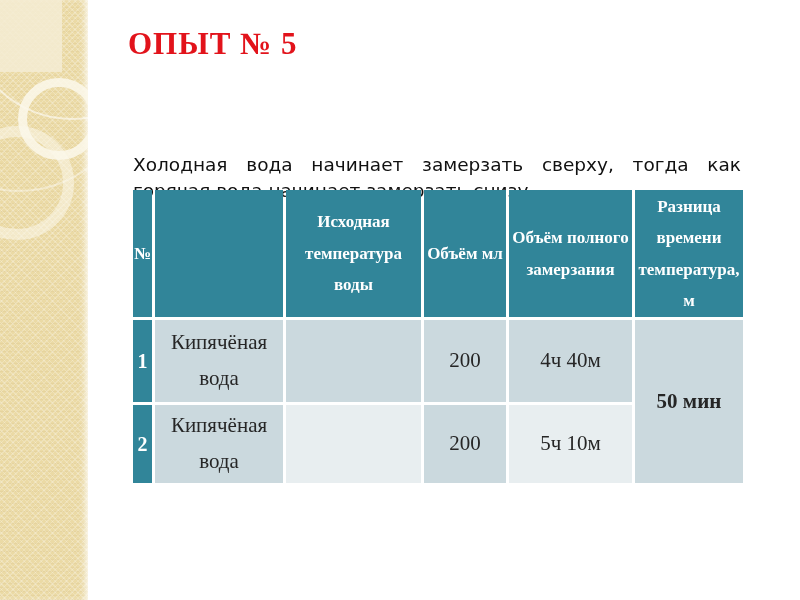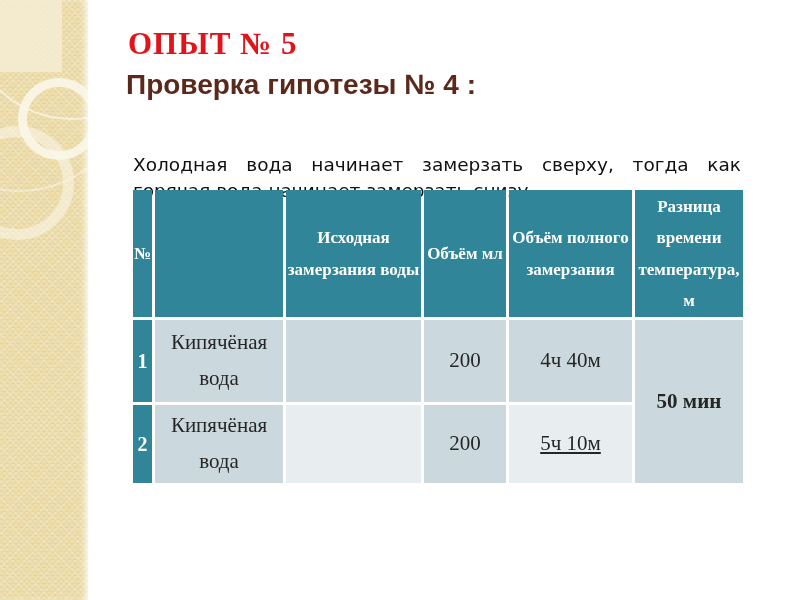--- a/index.html
+++ b/index.html
@@ -70,58 +70,57 @@
     background:var(--accent-teal);color:#fff;
     font-family:"Liberation Serif",serif;font-weight:bold;font-size:20px;
   }
   table.exp tbody td{
     font-family:"Liberation Serif",serif;font-size:21px;
     line-height:1.7;color:var(--table-text);
   }
   tr.r1 td{height:82px;}
   tr.r2 td{height:78px;}
   td.dark{background:var(--band-dark);}
-  td.light{background:var(--band-light);text-decoration:underline;}
+  td.light{background:var(--band-light);}
   td.diffcell{
     background:var(--band-dark);font-weight:bold;font-size:22px;color:#1d1d1d;
   }
 </style>
 </head>
 <body>
 
 <div class="slide">
 
   <div class="strip">
     <div class="strip-rect"></div>
     <div class="circle c-thin1"></div>
     <div class="circle c-thin2"></div>
     <div class="circle c-ring1"></div>
     <div class="circle c-ring2"></div>
   </div>
 
   <div class="title">ОПЫТ № 5</div>
 
-  <div class="subtitle">Проверка гипотезы № 4 :</div>
 
   <div class="hypothesis">Холодная вода начинает замерзать сверху, тогда как горячая вода начинает замерзать снизу.</div>
 
   <table class="exp">
     <colgroup>
       <col style="width:19px">
         <col style="width:128px">
         <col style="width:135px">
       <col style="width:82px">
         <col style="width:123px">
         <col style="width:108px">
     </colgroup>
     <thead>
       <tr>
         <th>№</th>
         <th></th>
-        <th>Исходная замерзания воды</th>
+        <th>Исходная температура воды</th>
         <th>Объём мл</th>
         <th>Объём полного замерзания</th>
         <th>Разница времени температура, м</th>
       </tr>
     </thead>
     <tbody>
       <tr class="r1">
         <td class="numcell">1</td>
         <td class="dark">Кипячёная вода</td>
         <td class="dark"></td>

